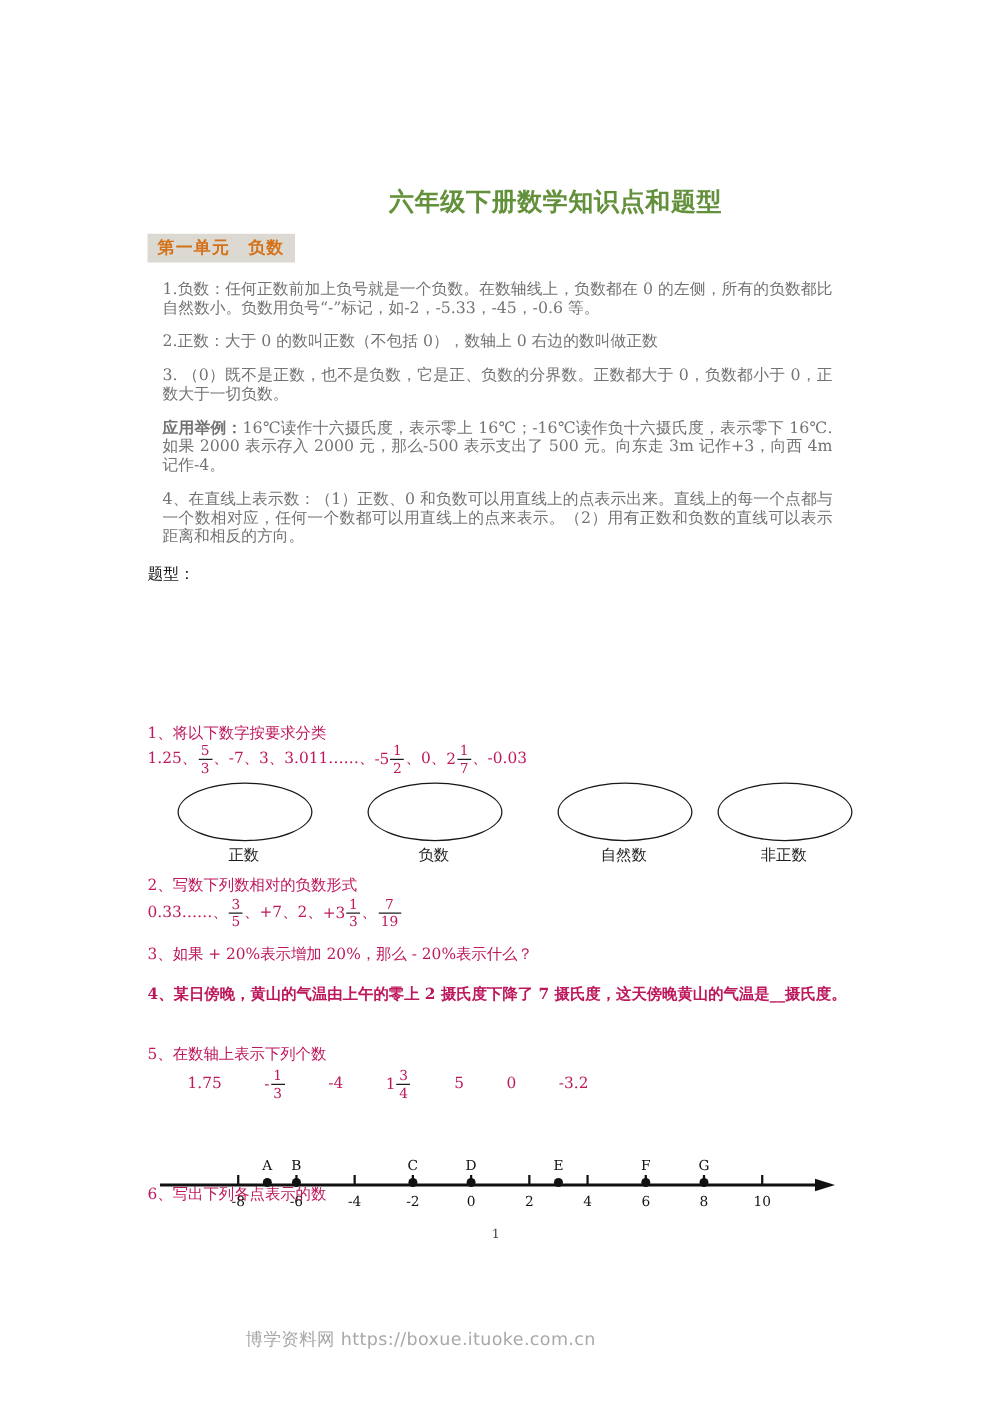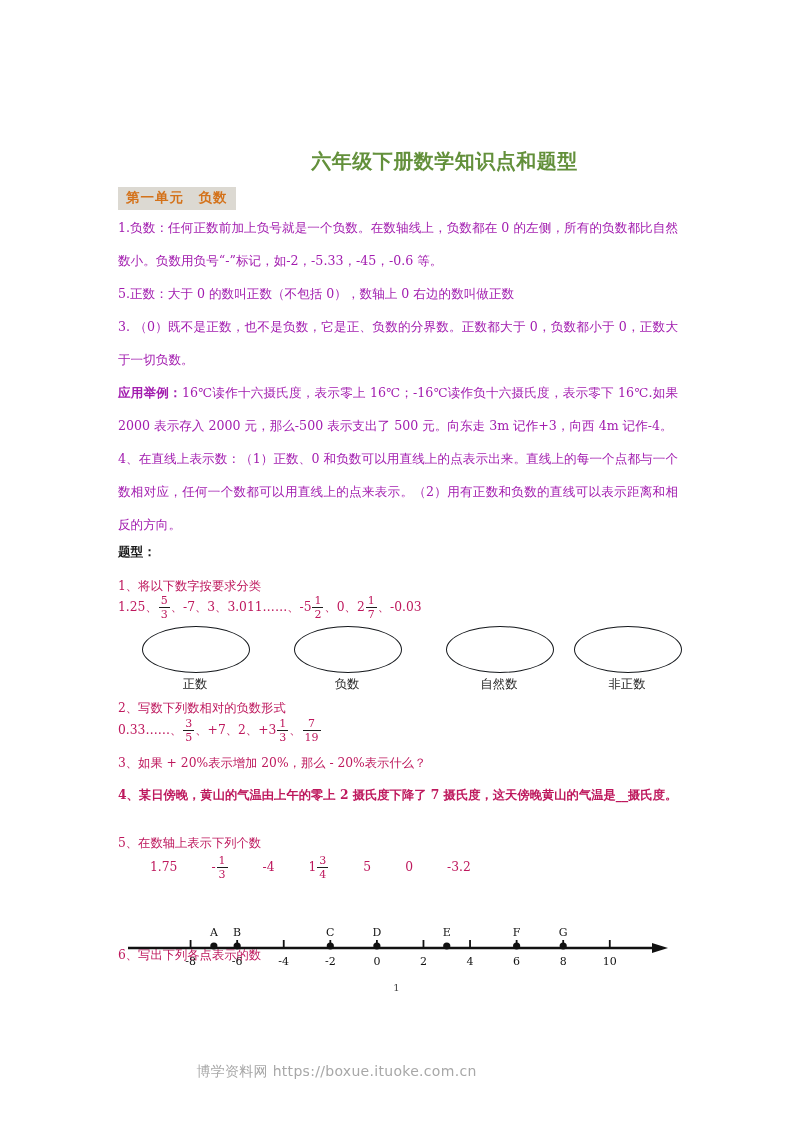--- a/index.html
+++ b/index.html
@@ -57,32 +57,32 @@
 
   
   .body-block {
     position: absolute;
     left: 118px;
     top: 211px;
     width: 560px;
   }
   .para {
     font-size: 12.6px;
-    line-height: 33px;
+    line-height: 15px;
     text-align: justify;
-    color: #a21caf;
-    margin: 0;
+    color: #737373;
+    margin: 12px;
   }
   .para.bold-lead > b {
     font-family: "DejaVu Sans", "Liberation Sans", sans-serif;
     font-weight: bold;
   }
   .tixing {
     font-family: "DejaVu Sans", "Liberation Sans", sans-serif;
-    font-weight: bold;
+    font-weight: normal;
     font-size: 12.6px;
     line-height: 22px;
     margin: 0;
   }
 
   
   .ex {
     position: absolute;
     font-size: 12.3px;
     line-height: 21px;
@@ -168,21 +168,21 @@
 <body>
 
 <div class="page">
 
   <div class="doc-title">六年级下册数学知识点和题型</div>
 
   <div class="unit-header">第一单元　负数</div>
 
   <div class="body-block">
     <p class="para">1.负数：任何正数前加上负号就是一个负数。在数轴线上，负数都在 0 的左侧，所有的负数都比自然数小。负数用负号“-”标记，如-2，-5.33，-45，-0.6 等。</p>
-    <p class="para">5.正数：大于 0 的数叫正数（不包括 0），数轴上 0 右边的数叫做正数</p>
+    <p class="para">2.正数：大于 0 的数叫正数（不包括 0），数轴上 0 右边的数叫做正数</p>
     <p class="para">3. （0）既不是正数，也不是负数，它是正、负数的分界数。正数都大于 0，负数都小于 0，正数大于一切负数。</p>
     <p class="para bold-lead"><b>应用举例：</b><span>16℃读作十六摄氏度，表示零上 16℃；-16℃读作负十六摄氏度，表示零下 16℃.如果 2000 表示存入 2000 元，那么-500 表示支出了 500 元。向东走 3m 记作+3，向西 4m 记作-4。</span></p>
     <p class="para">4、在直线上表示数：（1）正数、0 和负数可以用直线上的点表示出来。直线上的每一个点都与一个数相对应，任何一个数都可以用直线上的点来表示。（2）用有正数和负数的直线可以表示距离和相反的方向。</p>
     <p class="tixing">题型：</p>
   </div>
 
   <div class="ex" style="left:118px; top:576px;">1、将以下数字按要求分类</div>
   <div class="ex" style="left:118px; top:595px;" id="q1-items"><span>1.25</span><span>、</span><span class="frac">
         <span class="num">5</span>
         <span class="den">3</span>

